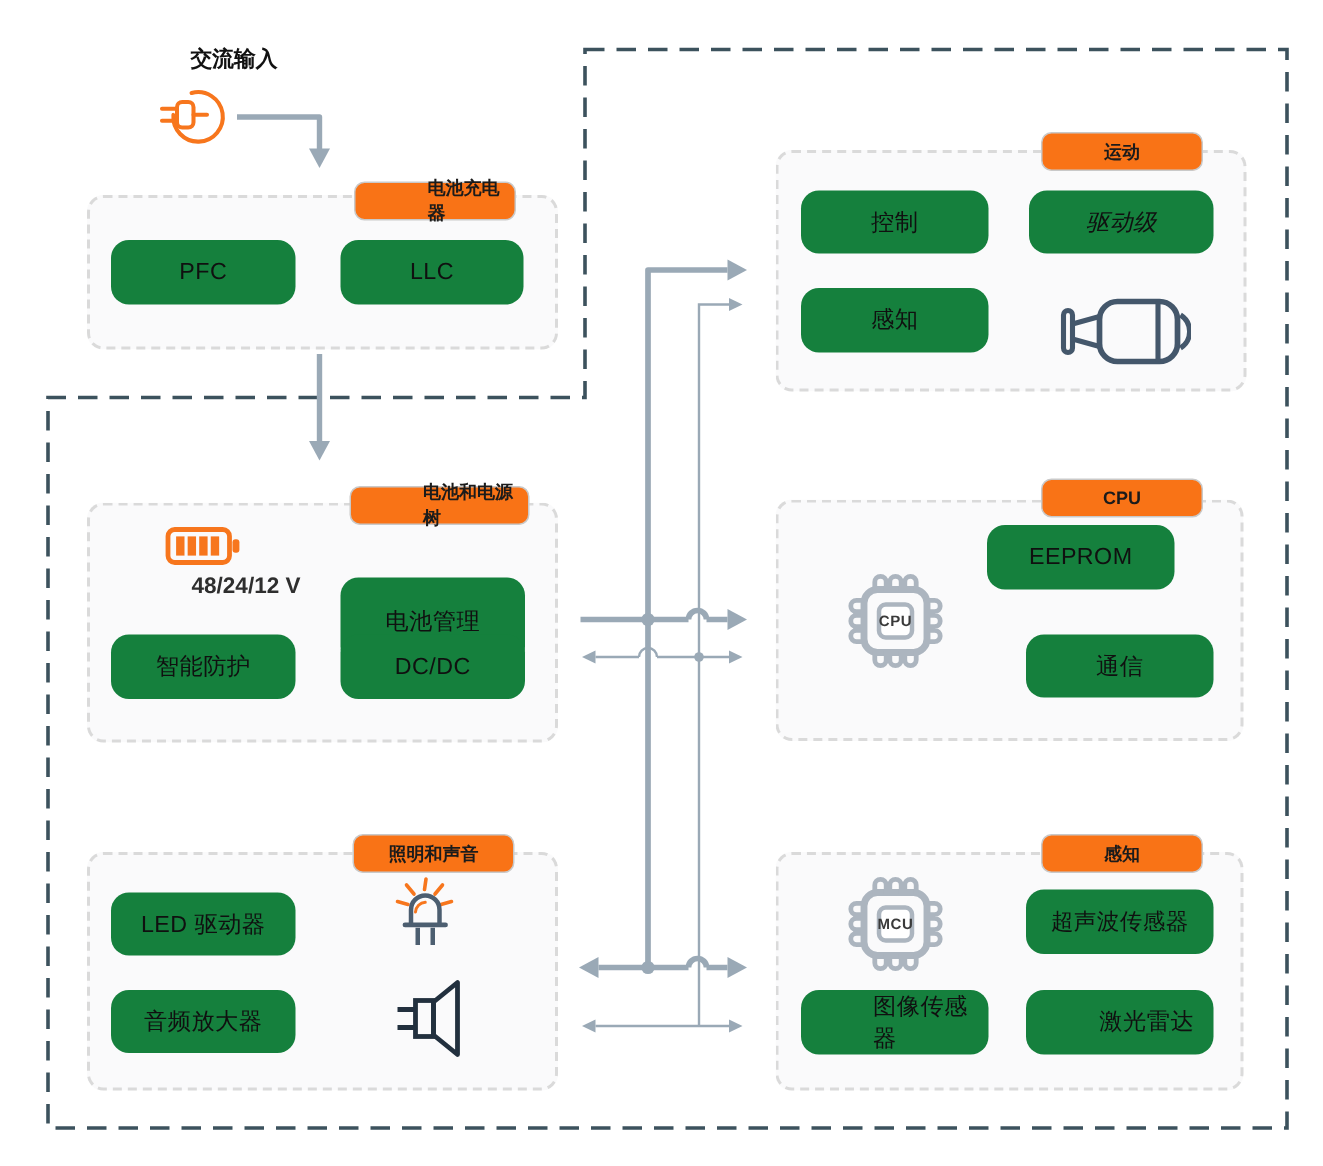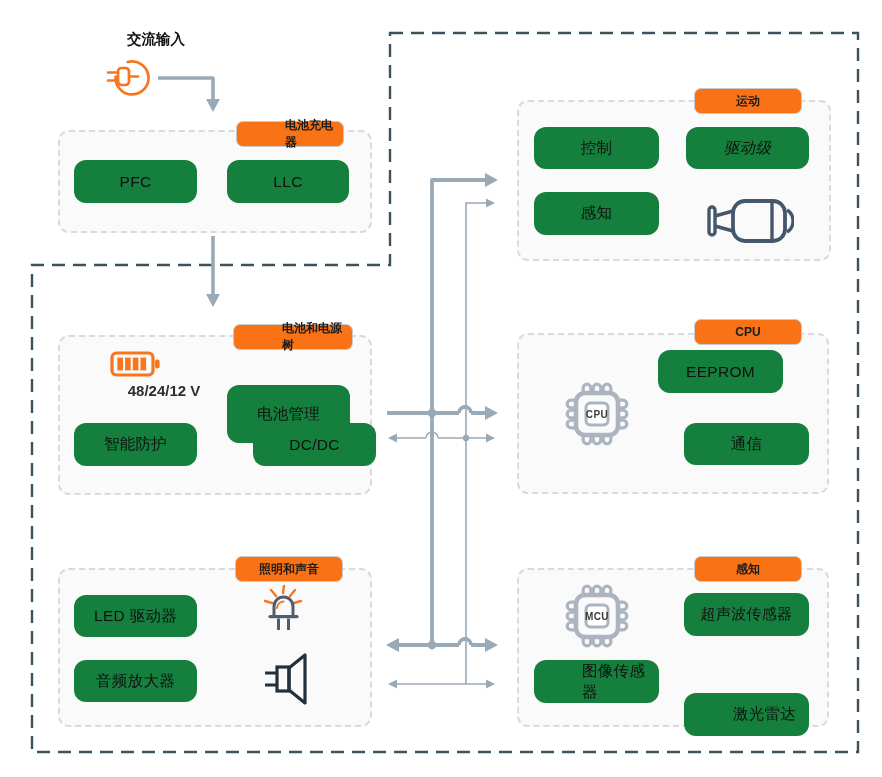--- a/index.html
+++ b/index.html
@@ -98,21 +98,21 @@
       <rect x="7.4" y="7.6" width="5.6" height="12.8" fill="#f7761d"></rect>
       <rect x="15.1" y="7.6" width="5.6" height="12.8" fill="#f7761d"></rect>
       <rect x="22.8" y="7.6" width="5.6" height="12.8" fill="#f7761d"></rect>
       <rect x="30.5" y="7.6" width="5.6" height="12.8" fill="#f7761d"></rect>
       <rect x="45" y="9.5" width="4.6" height="9" rx="2" fill="#f7761d"></rect>
     </svg>
   </div>
   <div class="txt volt-label" style="left:84px;top:382px;width:104px;">48/24/12 V</div>
   <div class="blk" style="left:227px;top:357px;width:123px;height:58px;margin-top:28px;">电池管理</div>
   <div class="blk" style="left:74px;top:423px;width:123px;height:43px;">智能防护</div>
-  <div class="blk" style="left:227px;top:423px;width:123px;height:43px;margin-left:26px;">DC/DC</div>
+  <div class="blk" style="left:227px;top:423px;width:123px;height:43px;">DC/DC</div>
 
   <div class="group" style="left:58px;top:568px;width:310px;height:155px;"></div>
   <div class="badge" style="left:235px;top:556px;width:108px;">照明和声音</div>
   <div class="blk" style="left:74px;top:595px;width:123px;height:42px;">LED 驱动器</div>
   <div class="blk" style="left:74px;top:660px;width:123px;height:42px;">音频放大器</div>
   <div class="icon" style="left:261px;top:583px;">
     <svg width="44" height="54" viewBox="0 0 44 54">
       <path d="M4,18 L11,20 M10,7 L15,13 M23,3 L22,10 M34,7 L29,13 M40,18 L33,20" fill="none" stroke="#f7761d" stroke-width="2.4" stroke-linecap="round"></path>
       <path d="M13,33 V23.5 A9.5,9.5 0 0 1 32,23.5 V33" fill="none" stroke="#4c5e70" stroke-width="3"></path>
       <path d="M16,25 A7,7 0 0 1 22.5,18.5" fill="none" stroke="#f7761d" stroke-width="2" stroke-linecap="round"></path>
@@ -167,15 +167,15 @@
       <rect x="25" y="25" width="22" height="22" rx="4.5" fill="#ffffff" stroke="#acb5bf" stroke-width="3"></rect>
       <path d="M22.2,16 V10 A3.8,3.8 0 0 1 29.8,10 V16 M32.2,16 V10 A3.8,3.8 0 0 1 39.8,10 V16 M42.2,16 V10 A3.8,3.8 0 0 1 49.8,10 V16
                M22.2,56 V62 A3.8,3.8 0 0 0 29.8,62 V56 M32.2,56 V62 A3.8,3.8 0 0 0 39.8,62 V56 M42.2,56 V62 A3.8,3.8 0 0 0 49.8,62 V56
                M16,22.2 H10 A3.8,3.8 0 0 0 10,29.8 H16 M16,32.2 H10 A3.8,3.8 0 0 0 10,39.8 H16 M16,42.2 H10 A3.8,3.8 0 0 0 10,49.8 H16
                M56,22.2 H62 A3.8,3.8 0 0 1 62,29.8 H56 M56,32.2 H62 A3.8,3.8 0 0 1 62,39.8 H56 M56,42.2 H62 A3.8,3.8 0 0 1 62,49.8 H56" fill="none" stroke="#acb5bf" stroke-width="3.2"></path>
     </svg>
     <div class="chip-label">MCU</div>
   </div>
   <div class="blk" style="left:684px;top:593px;width:125px;height:43px;font-size:15px;">超声波传感器</div>
   <div class="blk" style="left:534px;top:660px;width:125px;height:43px;padding-left:48px;">图像传感器</div>
-  <div class="blk" style="left:684px;top:693px;width:125px;height:43px;padding-left:36px;">激光雷达</div>
+  <div class="blk" style="left:684px;top:660px;width:125px;height:43px;padding-left:36px;">激光雷达</div>
 
 </div>
 
 </body></html>

